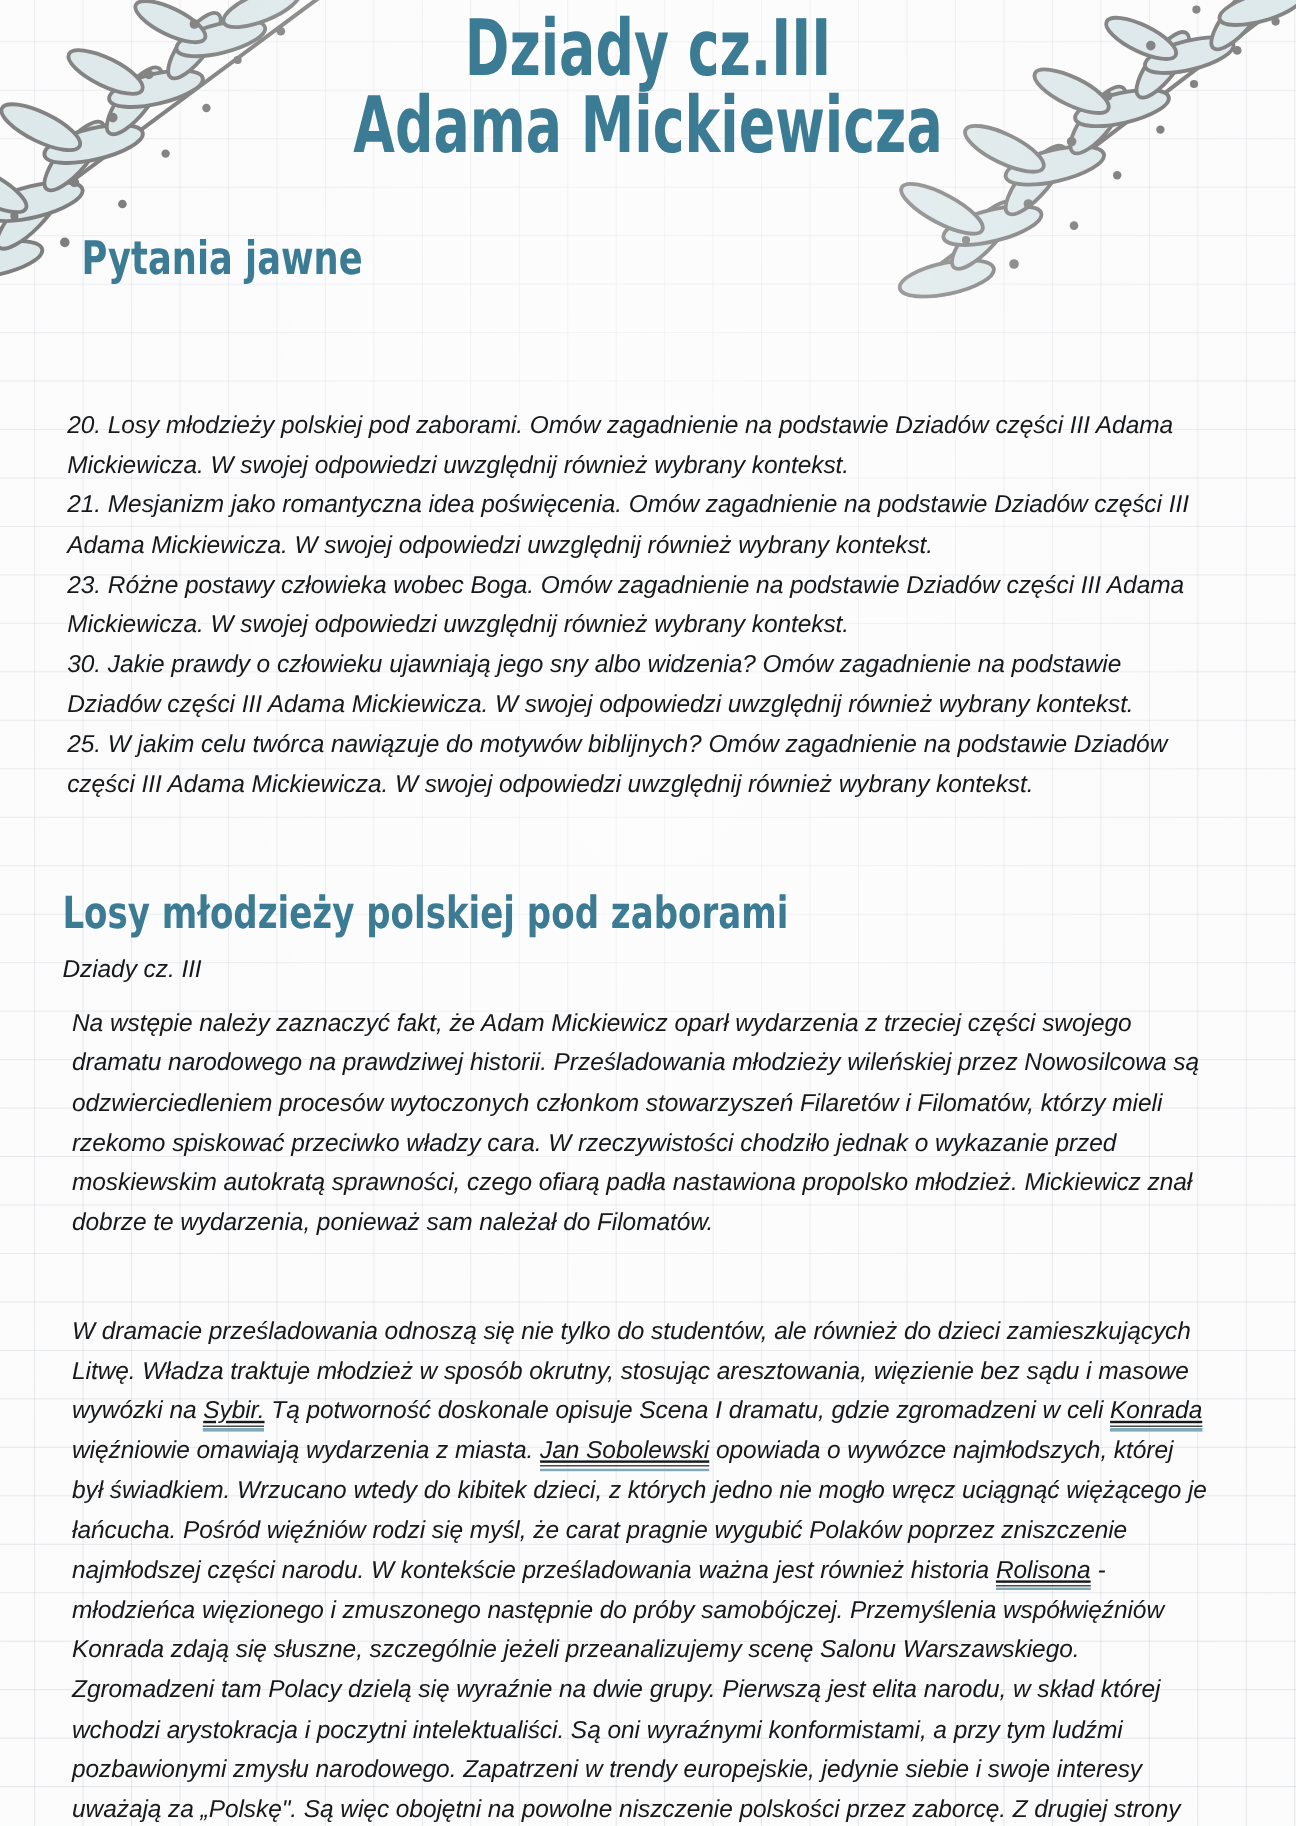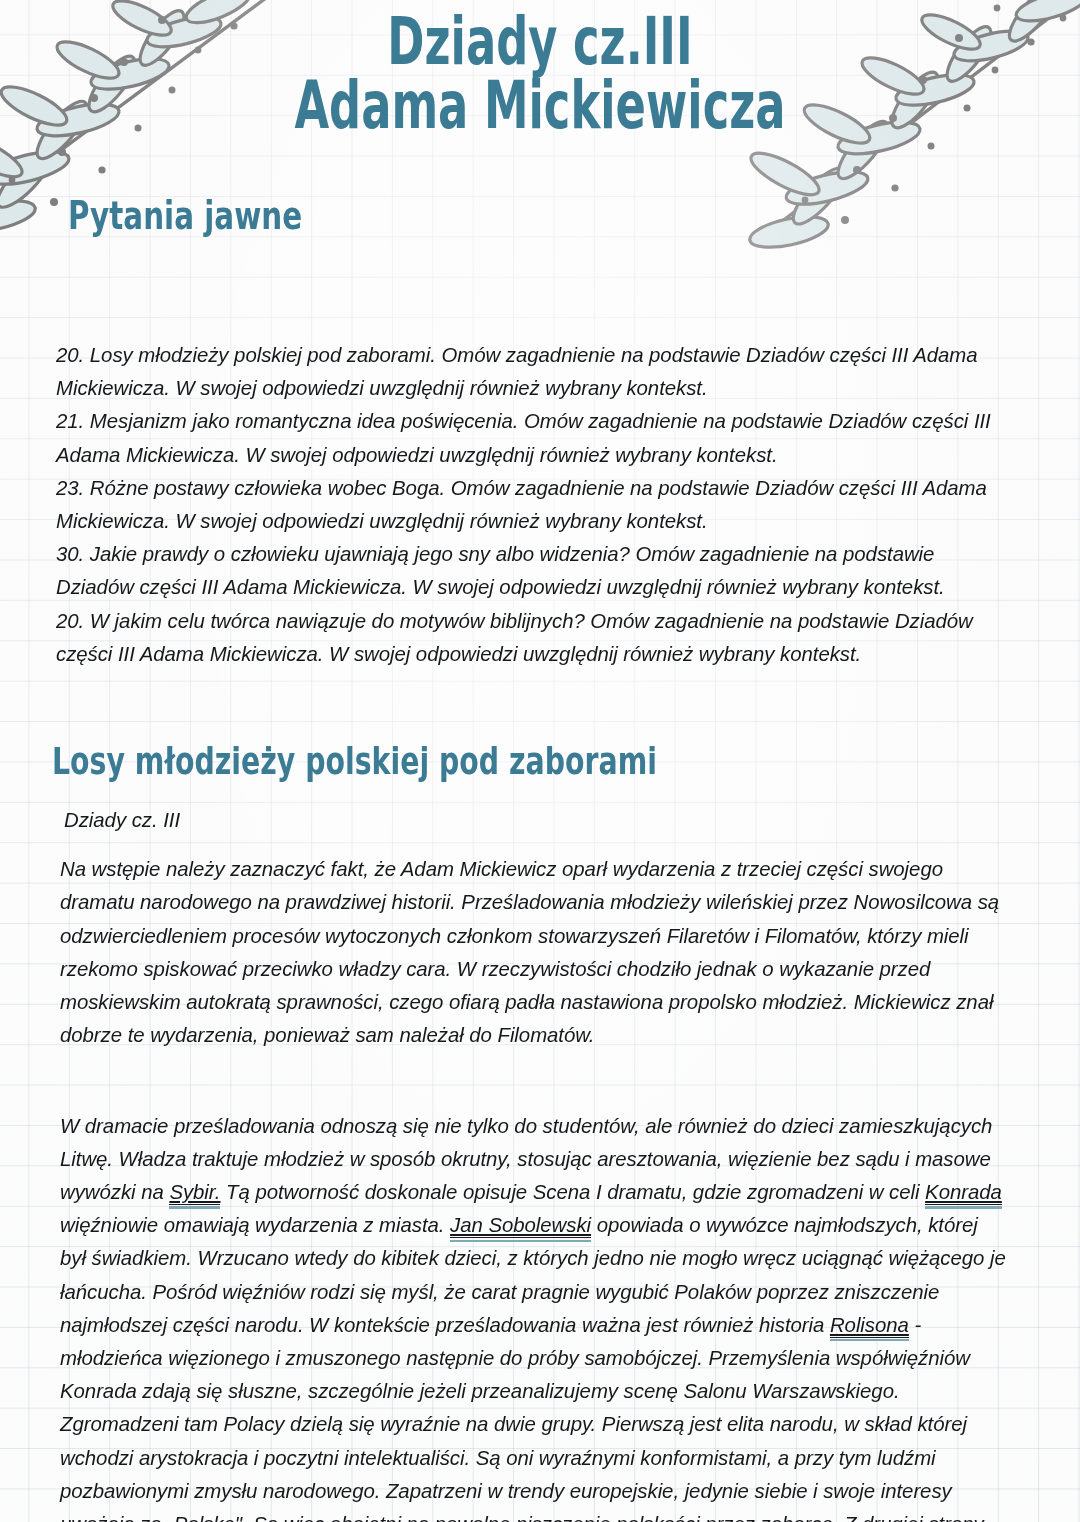--- a/index.html
+++ b/index.html
@@ -116,21 +116,21 @@
   }
   .question-item {
     margin: 0;
   }
 
   #section-body {
     left: 48px;
     top: 788px;
     width: 972px;
   }
-  .subtitle-line { margin: 16px; }
+  .subtitle-line { margin: 4px; }
   .para { margin: 12px; }
   .para-gap { height: 33.2px; }
 
   
   .u {
     position: relative;
     white-space: nowrap;
     border-bottom: 1.4px solid #1b1d1f;
     padding-bottom: 1px;
     text-decoration: underline;
@@ -234,21 +234,21 @@
     <span id="title-line-2" class="display-font">Adama Mickiewicza</span>
   </div>
 
   <div id="heading-public-questions" class="display-font">Pytania jawne</div>
 
   <div id="questions-list" class="body-text">
     <p class="question-item">20. Losy młodzieży polskiej pod zaborami. Omów zagadnienie na podstawie Dziadów części III Adama Mickiewicza. W swojej odpowiedzi uwzględnij również wybrany kontekst.</p>
     <p class="question-item">21. Mesjanizm jako romantyczna idea poświęcenia. Omów zagadnienie na podstawie Dziadów części III Adama Mickiewicza. W swojej odpowiedzi uwzględnij również wybrany kontekst.</p>
     <p class="question-item">23. Różne postawy człowieka wobec Boga. Omów zagadnienie na podstawie Dziadów części III Adama Mickiewicza. W swojej odpowiedzi uwzględnij również wybrany kontekst.</p>
     <p class="question-item">30. Jakie prawdy o człowieku ujawniają jego sny albo widzenia? Omów zagadnienie na podstawie Dziadów części III Adama Mickiewicza. W swojej odpowiedzi uwzględnij również wybrany kontekst.</p>
-    <p class="question-item">20. W jakim celu twórca nawiązuje do motywów biblijnych? Omów zagadnienie na podstawie Dziadów części III Adama Mickiewicza. W swojej odpowiedzi uwzględnij również wybrany kontekst.</p>
+    <p class="question-item">25. W jakim celu twórca nawiązuje do motywów biblijnych? Omów zagadnienie na podstawie Dziadów części III Adama Mickiewicza. W swojej odpowiedzi uwzględnij również wybrany kontekst.</p>
   </div>
 
   <div id="heading-fate-of-youth" class="display-font">Losy młodzieży polskiej pod zaborami</div>
 
   <div id="section-body" class="body-text">
     <p class="subtitle-line">Dziady cz. III</p>
     <p class="para">Na wstępie należy zaznaczyć fakt, że Adam Mickiewicz oparł wydarzenia z trzeciej części swojego dramatu narodowego na prawdziwej historii. Prześladowania młodzieży wileńskiej przez Nowosilcowa są odzwierciedleniem procesów wytoczonych członkom stowarzyszeń Filaretów i Filomatów, którzy mieli rzekomo spiskować przeciwko władzy cara. W rzeczywistości chodziło jednak o wykazanie przed moskiewskim autokratą sprawności, czego ofiarą padła nastawiona propolsko młodzież. Mickiewicz znał dobrze te wydarzenia, ponieważ sam należał do Filomatów.</p>
     <div class="para-gap"></div>
     <p class="para"><span>W dramacie prześladowania odnoszą się nie tylko do studentów, ale również do dzieci zamieszkujących Litwę. Władza traktuje młodzież w sposób okrutny, stosując aresztowania, więzienie bez sądu i masowe wywózki na </span><span class="u">Sybir.</span><span> Tą potworność doskonale opisuje Scena I dramatu, gdzie zgromadzeni w celi </span><span class="u">Konrada</span><span> więźniowie omawiają wydarzenia z miasta. </span><span class="u">Jan Sobolewski</span><span> opowiada o wywózce najmłodszych, której był świadkiem. Wrzucano wtedy do kibitek dzieci, z których jedno nie mogło wręcz uciągnąć więżącego je łańcucha. Pośród więźniów rodzi się myśl, że carat pragnie wygubić Polaków poprzez zniszczenie najmłodszej części narodu. W kontekście prześladowania ważna jest również historia </span><span class="u">Rolisona</span><span> - młodzieńca więzionego i zmuszonego następnie do próby samobójczej. Przemyślenia współwięźniów Konrada zdają się słuszne, szczególnie jeżeli przeanalizujemy scenę Salonu Warszawskiego. Zgromadzeni tam Polacy dzielą się wyraźnie na dwie grupy. Pierwszą jest elita narodu, w skład której wchodzi arystokracja i poczytni intelektualiści. Są oni wyraźnymi konformistami, a przy tym ludźmi pozbawionymi zmysłu narodowego. Zapatrzeni w trendy europejskie, jedynie siebie i swoje interesy uważają za „Polskę". Są więc obojętni na powolne niszczenie polskości przez zaborcę. Z drugiej strony gromadzi się młodzież, patriotycznie nastawiona, żywo związana ze sprawami ojczyzny. Wielu spośród młodzieńców pała wręcz szaleńczą żądzą zemsty na Nowosilcowie i każdym jego współpracowniku. Stanowią oni lawę, o której wspomina Wysocki.</span></p>
   </div>

